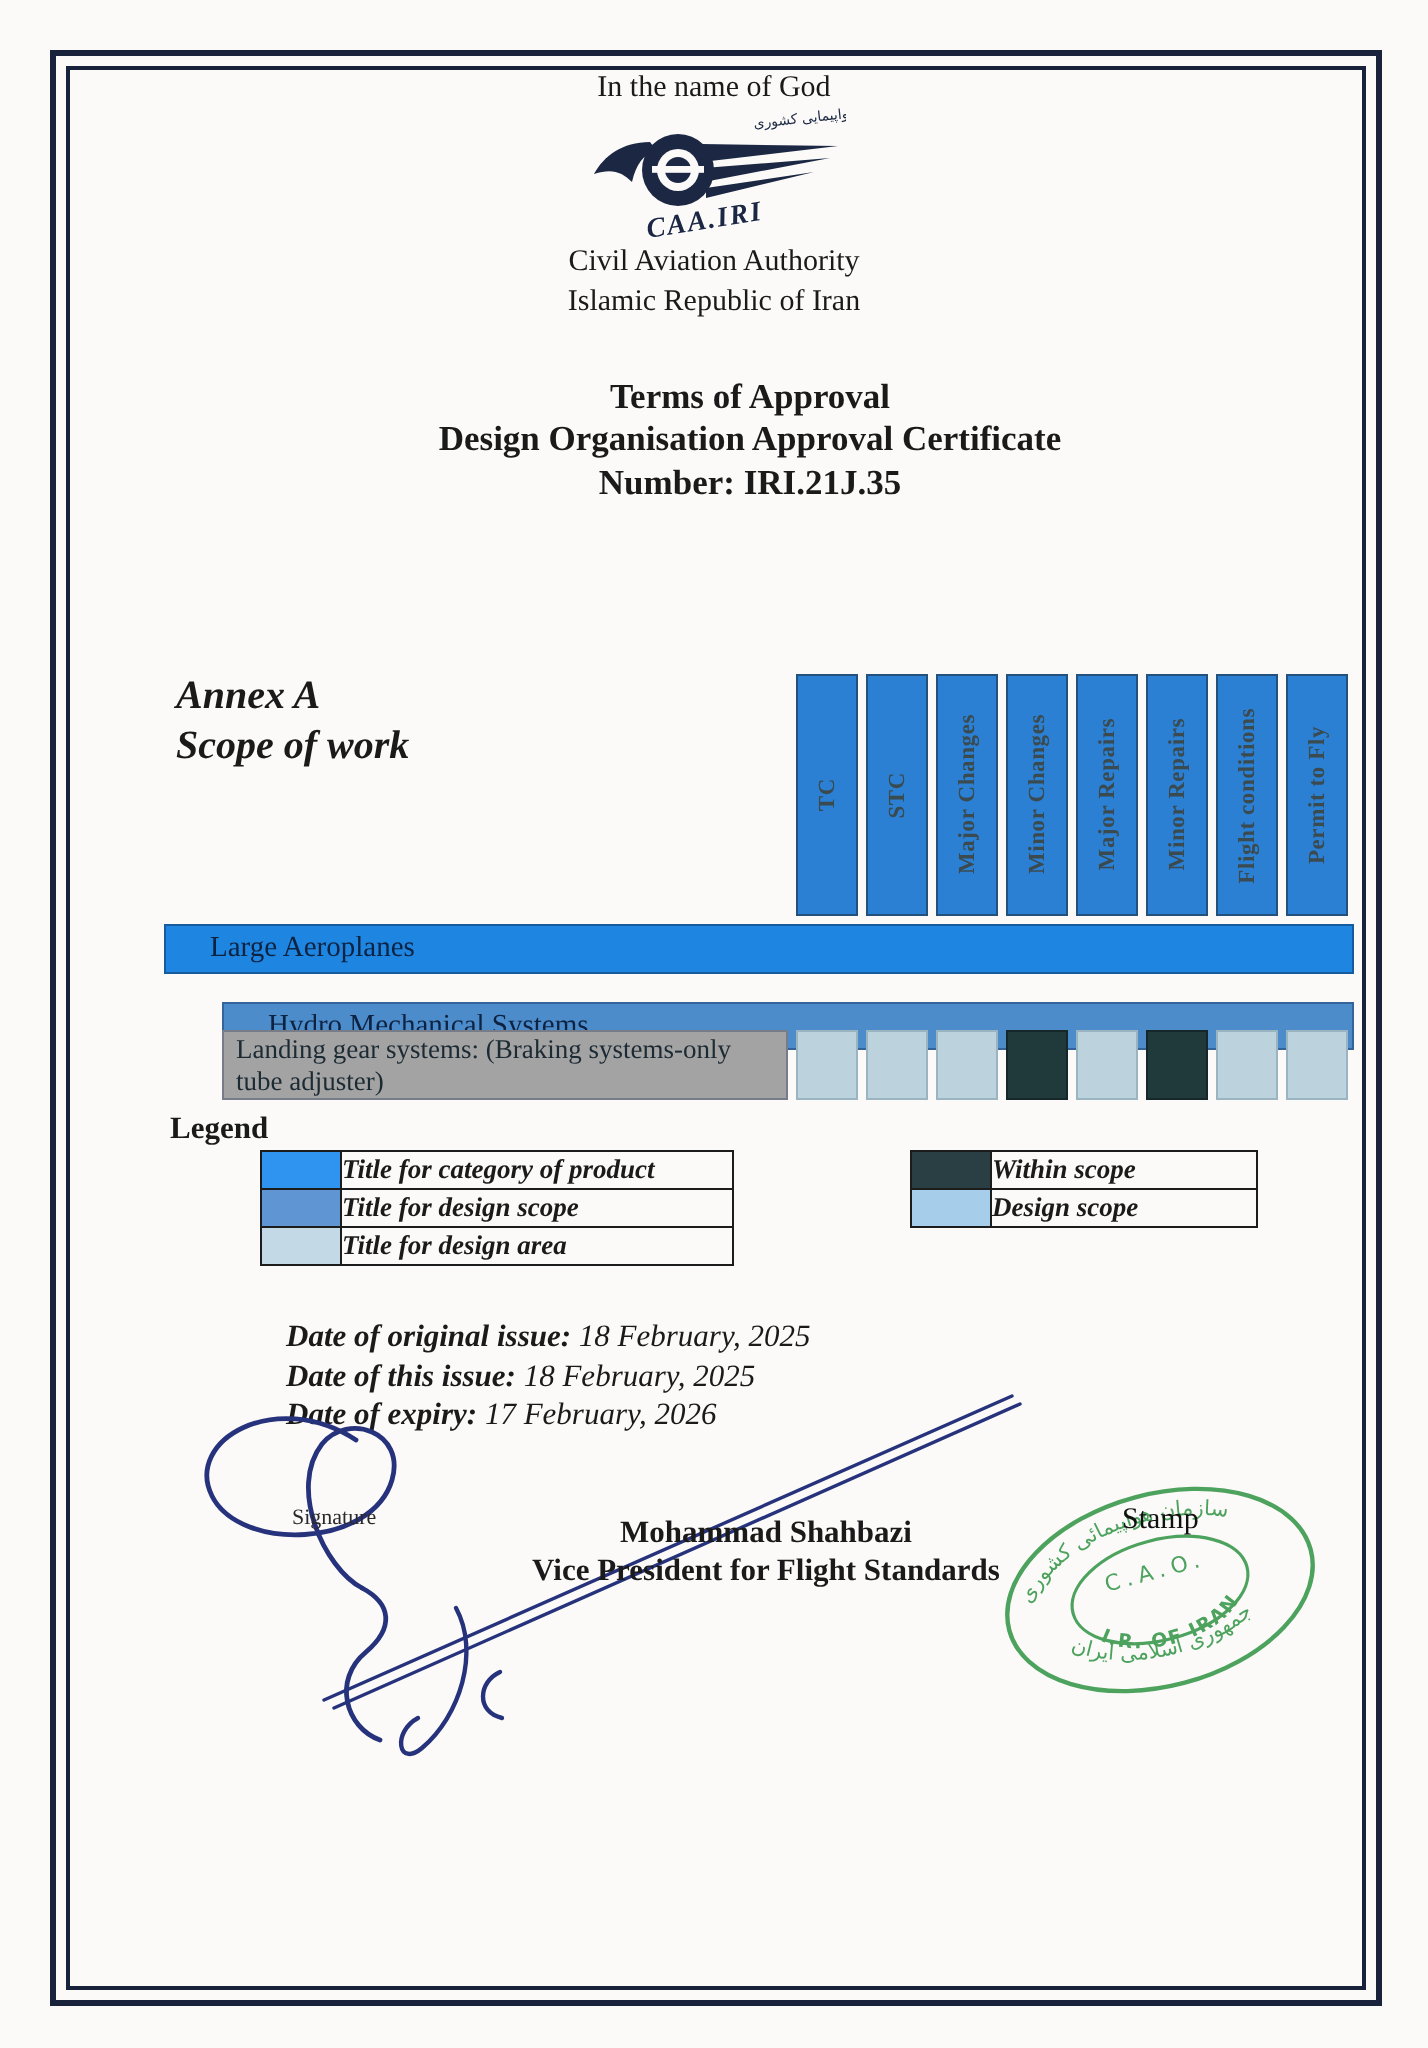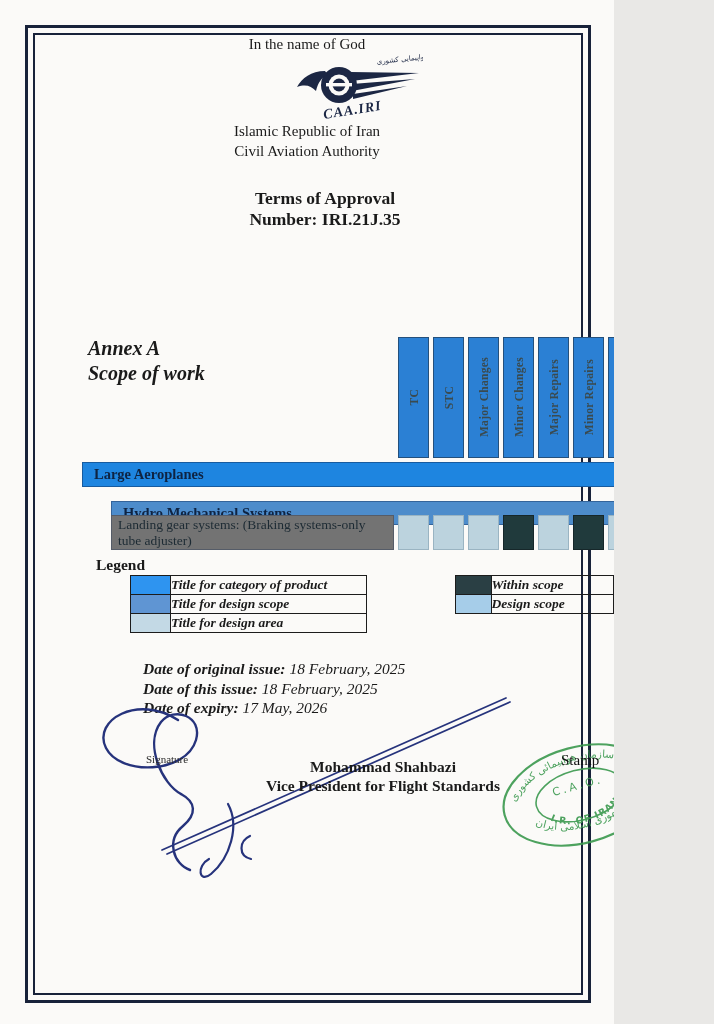--- a/index.html
+++ b/index.html
@@ -1,16 +1,16 @@
 <!DOCTYPE html>
 <html><head>
 <meta charset="utf-8">
 <style>
   html,body{margin:0;padding:0;background:#e9e8e6;}
-  .page{position:relative;width:614px;height:1024px;background:#fbfaf8;overflow:hidden;
+  .page{position:relative;width:714px;height:1024px;background:#fbfaf8;overflow:hidden;
         font-family:"Liberation Serif", serif;color:#1a1a1a;}
   
   .frame-outer{position:absolute;left:25px;top:25px;right:23px;bottom:21px;border:3px solid #18223a;pointer-events:none;}
   .frame-inner{position:absolute;left:33px;top:33px;right:31px;bottom:29px;border:2px solid #18223a;pointer-events:none;}
 
   .bismillah{position:absolute;left:0;right:0;top:36px;text-align:center;font-size:15px;}
   .logo-wrap{position:absolute;left:295px;top:52px;width:128px;height:70px;}
   .authority{position:absolute;left:0;right:0;top:122px;text-align:center;font-size:15px;line-height:1.3;}
 
   .title-block{position:absolute;left:0;right:0;top:188px;text-align:center;font-weight:bold;font-size:17.5px;line-height:1.22;margin-left:36px;}
@@ -20,29 +20,29 @@
   
   .col-headers{position:absolute;left:398px;top:337px;display:flex;gap:4px;}
   .mcol{width:31px;height:121px;border:1px solid #24507c;box-sizing:border-box;
         display:flex;align-items:center;justify-content:center;}
   .mcol span{writing-mode:vertical-rl;transform:rotate(180deg);
         font-weight:bold;font-size:11.5px;color:#3a4a4f;white-space:nowrap;letter-spacing:.3px;}
   .row-cat{position:absolute;left:82px;top:462px;width:595px;height:25px;box-sizing:border-box;
         border:1px solid rgba(16,40,80,.45);display:flex;align-items:center;}
   .row-scope{position:absolute;left:111px;top:501px;width:566px;height:24px;box-sizing:border-box;
         border:1px solid rgba(16,40,80,.4);display:flex;align-items:center;}
-  .row-cat .rlabel,.row-scope .rlabel{font-weight:bold;font-size:14.5px;color:#0e2342;padding-left:11px;white-space:nowrap;}
+  .row-cat .rlabel,.row-scope .rlabel{font-weight:normal;font-size:14.5px;color:#0e2342;padding-left:22px;white-space:nowrap;}
   .row-area-text{position:absolute;left:111px;top:515px;width:283px;height:35px;box-sizing:border-box;
         border:1px solid rgba(16,40,80,.3);font-size:13.5px;color:#1c2a33;line-height:1.18;padding:1px 6px;}
   .row-cells{position:absolute;left:398px;top:515px;display:flex;gap:4px;}
   .mcell{width:31px;height:35px;background:#bcd3de;border:1px solid rgba(120,150,165,.5);box-sizing:border-box;}
   .mcell[data-state="within"]{background:#203a3c;border-color:#16272a;}
 
   
-  .legend-head{position:absolute;left:85px;top:556px;font-weight:bold;font-size:15.5px;margin-left:11px;}
+  .legend-head{position:absolute;left:85px;top:556px;font-weight:bold;font-size:15.5px;}
   table.lgd{border-collapse:collapse;position:absolute;}
   table.lgd td{border:1.4px solid #1c1c1c;height:18px;padding:0;}
   td.sw{width:39px;}
   td.lb{font-weight:bold;font-style:italic;font-size:13.5px;padding:0 6px 0 7px;}
   .lgd-left{left:130px;top:575px;}
   .lgd-left td.lb{width:195px;}
   .lgd-right{left:455px;top:575px;padding-left:10px;}
   .lgd-right td.lb{width:132px;}
 
   
@@ -79,26 +79,27 @@
         <rect x="31" y="31" width="26" height="3.4" fill="#fbfaf8"></rect>
 
         <path d="M30 19 C 16 19 7 26 2 35 C 11 32 16 34 21 39 C 23 30 27 25 33 23 Z"></path>
       </g>
       <text x="82" y="12" font-family="DejaVu Sans, sans-serif" font-size="7" fill="#1c2744" transform="rotate(-6 82 12)">سازمان هواپیمایی کشوری</text>
       <text x="28" y="62" font-family="Liberation Serif, serif" font-weight="bold" font-style="italic" font-size="14" letter-spacing="1" fill="#1c2744" stroke="#ffffff" stroke-width="0.7" paint-order="stroke" transform="rotate(-9 60 58)">CAA.IRI</text>
     </svg>
   </div>
 
   <div class="authority">
+    <div>Civil Aviation Authority</div>
     <div>Islamic Republic of Iran</div>
-    <div>Civil Aviation Authority</div>
   </div>
 
   <div class="title-block">
     <div>Terms of Approval</div>
+    <div>Design Organisation Approval Certificate</div>
     <div>Number: IRI.21J.35</div>
   </div>
 
   <div class="annex">
     <div>Annex A</div>
     <div>Scope of work</div>
   </div>
 
   <div class="col-headers">
     <div class="mcol" style="background: rgb(43, 128, 212);">
@@ -126,21 +127,21 @@
         <span>Permit to Fly</span>
       </div>
   </div>
 
   <div class="row-cat" style="background: rgb(30, 133, 224);">
     <span class="rlabel">Large Aeroplanes</span>
   </div>
   <div class="row-scope" style="background: rgb(77, 140, 203);">
     <span class="rlabel">Hydro Mechanical Systems</span>
   </div>
-  <div class="row-area-text" style="background: #737373;">Landing gear systems: (Braking systems-only tube adjuster)</div>
+  <div class="row-area-text" style="background: #a3a3a3;">Landing gear systems: (Braking systems-only tube adjuster)</div>
   <div class="row-cells">
     <div class="mcell" data-state="outside"></div>
     <div class="mcell" data-state="outside"></div>
     <div class="mcell" data-state="outside"></div>
     <div class="mcell" data-state="within"></div>
     <div class="mcell" data-state="outside"></div>
     <div class="mcell" data-state="within"></div>
     <div class="mcell" data-state="outside"></div>
     <div class="mcell" data-state="outside"></div>
   </div>
@@ -181,21 +182,21 @@
     <div>
       <span class="dl">Date of original issue:</span>
       <span>18 February, 2025</span>
     </div>
     <div>
       <span class="dl">Date of this issue:</span>
       <span>18 February, 2025</span>
     </div>
     <div>
       <span class="dl">Date of expiry:</span>
-      <span>17 May, 2026</span>
+      <span>17 February, 2026</span>
     </div>
   </div>
 
   <svg class="sig-svg" width="450" height="200" viewBox="0 0 450 200">
     <g fill="none" stroke="#26337c" stroke-linecap="round">
       <path stroke-width="2.4" d="M100 34 C 60 8, 14 34, 28 62 C 42 90, 108 88, 118 54 C 125 30, 96 20, 83 36 C 66 58, 84 98, 103 108"></path>
       <path stroke-width="2.4" d="M103 108 C 118 116, 119 128, 105 140 C 88 154, 95 178, 112 184"></path>
       <path stroke-width="2.2" d="M150 118 C 162 140, 152 172, 133 188 C 121 198, 118 180, 131 173"></path>
       <path stroke-width="2.2" d="M172 150 C 161 155, 160 170, 173 173"></path>
       <path stroke-width="1.7" d="M84 164 L 428 12"></path>

